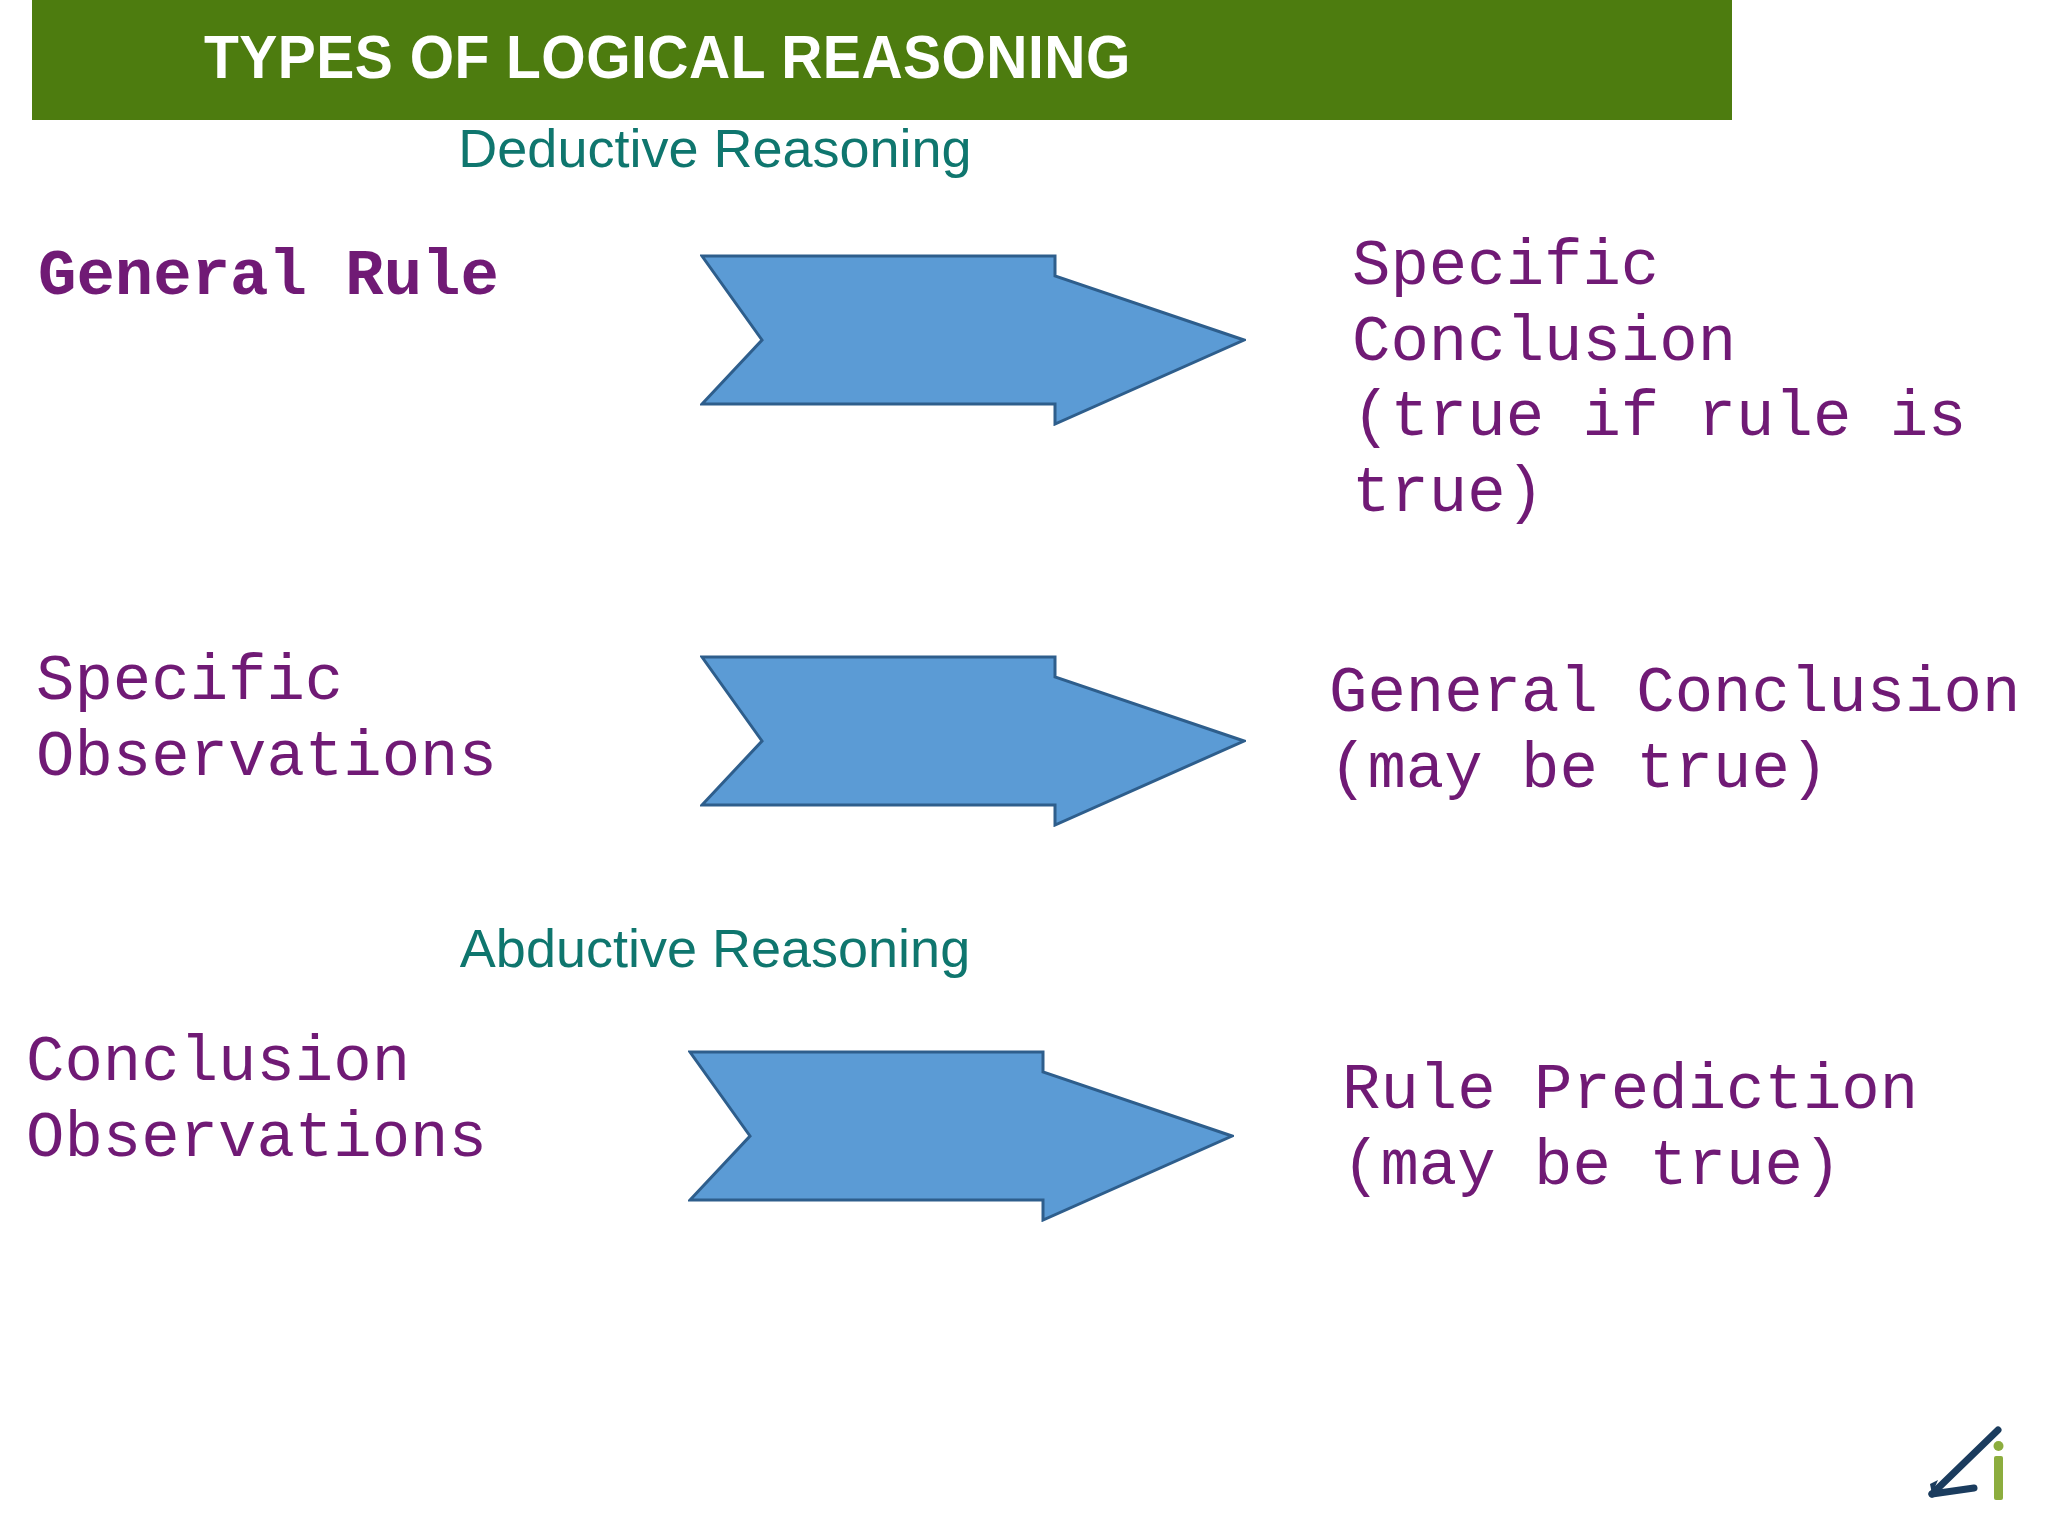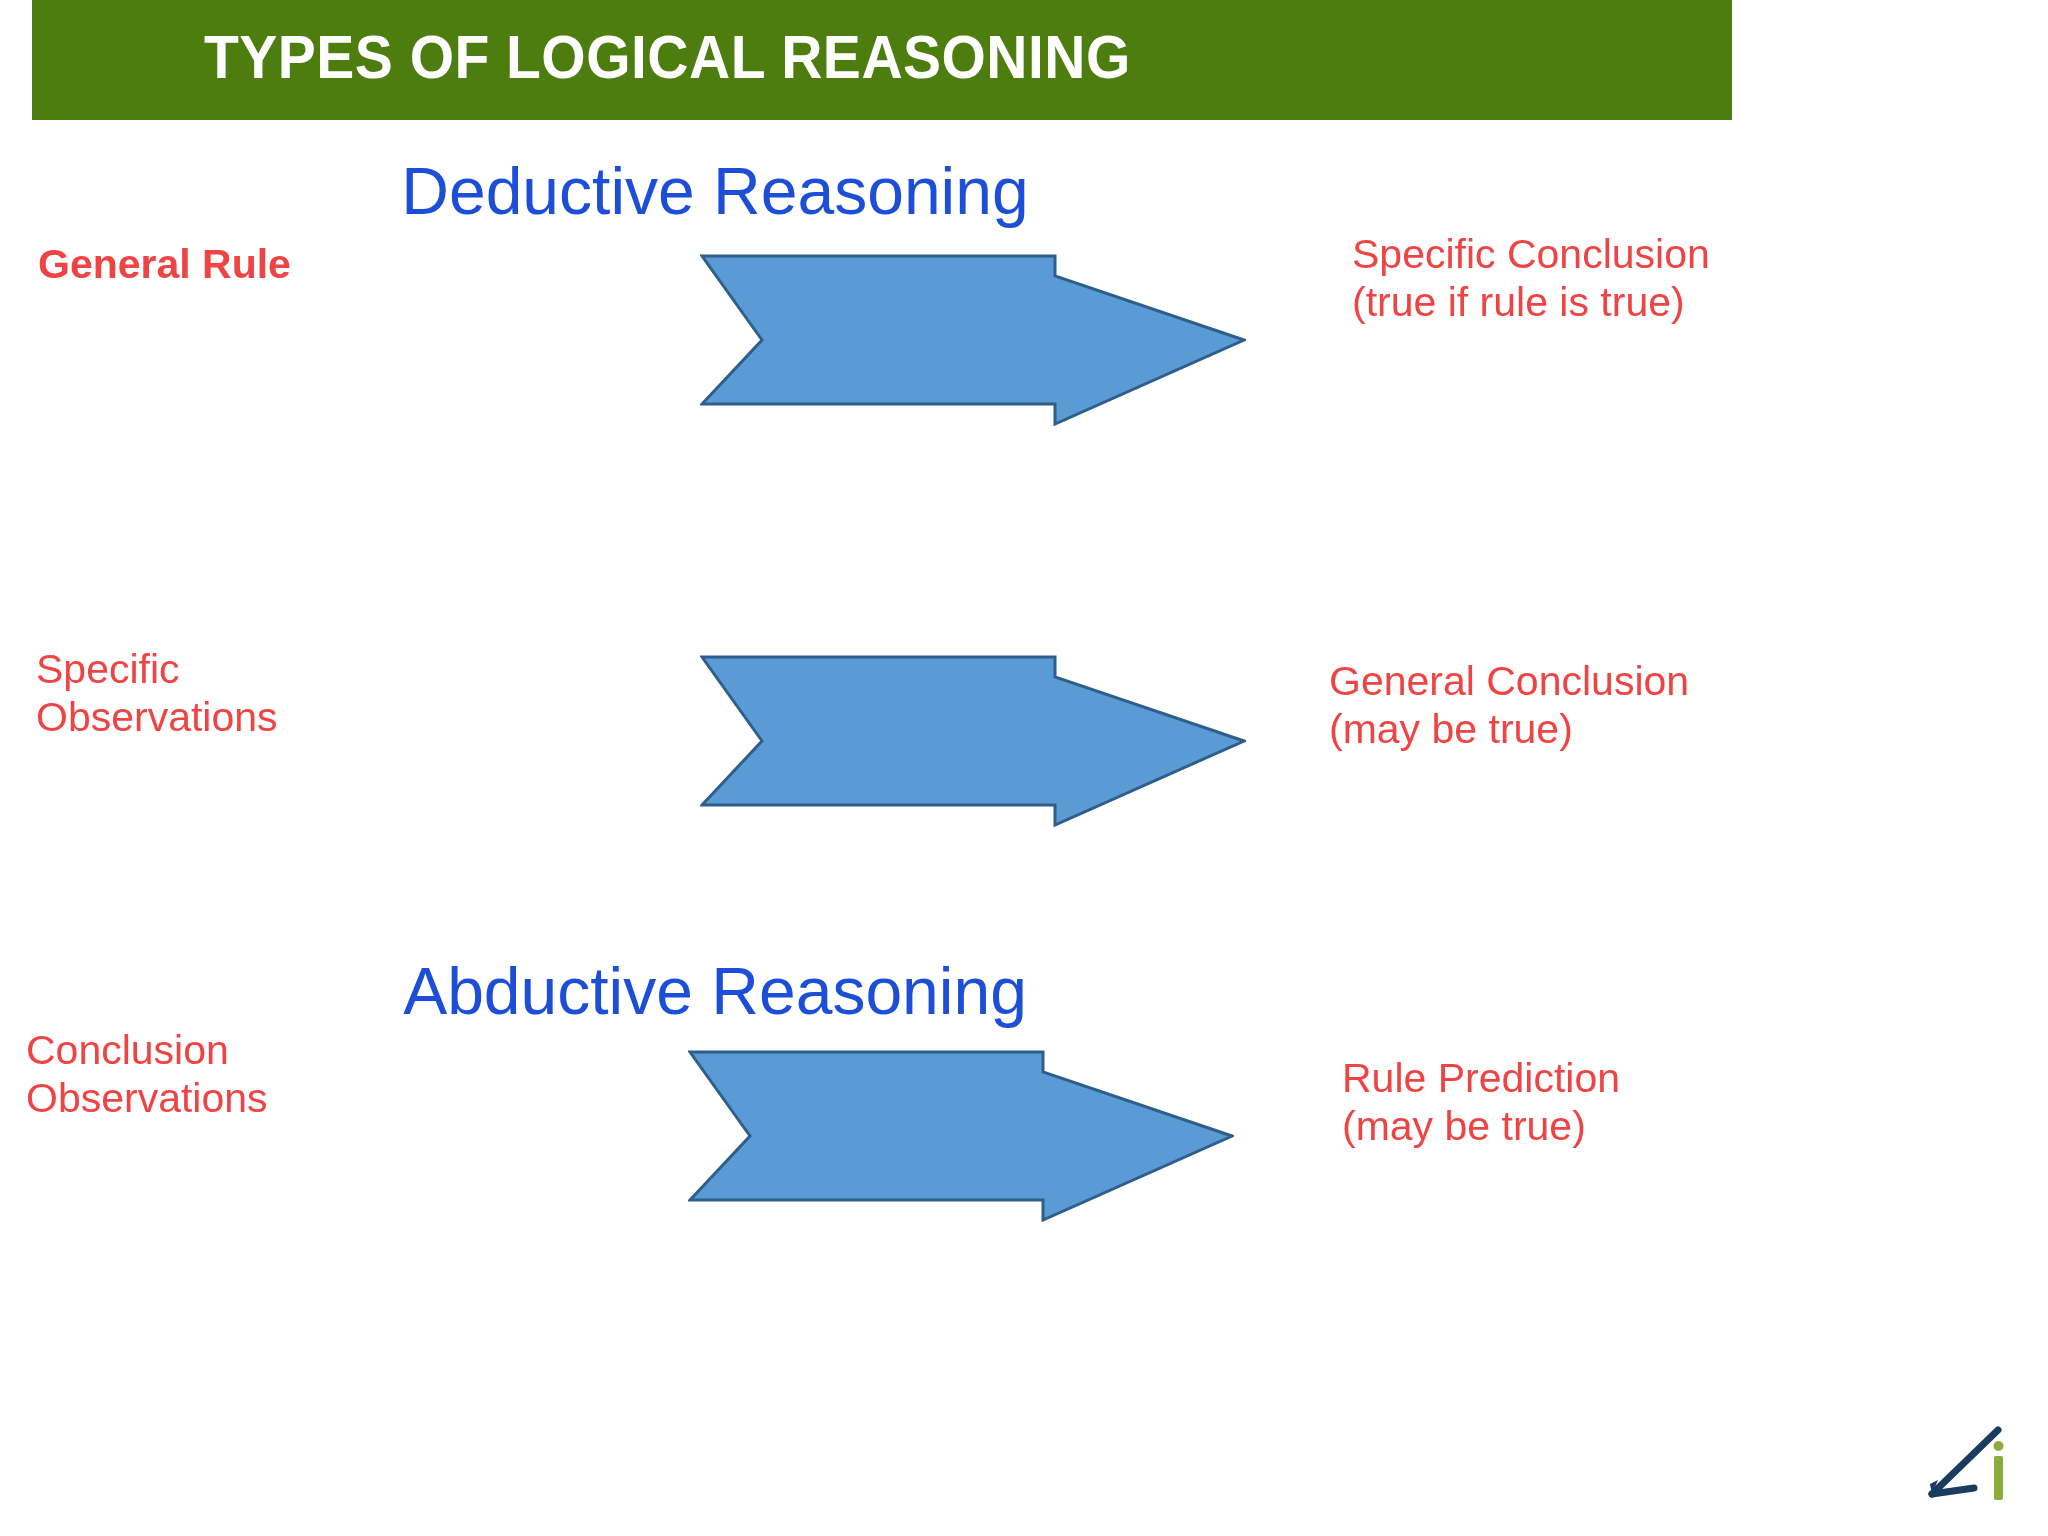--- a/index.html
+++ b/index.html
@@ -57,33 +57,32 @@
   .section.s2 { top: 415px; height: 420px; }
   .section.s3 { top: 800px; height: 420px; }
 
   .section-heading {
     position: absolute;
     top: 0;
     left: 0;
     width: 1430px;
     text-align: center;
     font-family: "Liberation Sans Narrow", "Liberation Sans", sans-serif;
-    font-size: 66px;
+    font-size: 54px;
     font-weight: 400;
-    color: #1d4ed8;
+    color: #0f766e;
     white-space: nowrap;
     line-height: 1.05;
-    margin-top: 37px;
   }
 
   .label {
     position: absolute;
-    font-family: Liberation Sans, sans-serif;
-    font-size: 41px;
-    color: #ef4444;
+    font-family: Liberation Mono, monospace;
+    font-size: 64px;
+    color: #701a75;
     line-height: 1.18;
     white-space: pre-line;
   }
   .label.bold { font-weight: bold; }
 
   .label.left-1  { left: 38px;  top: 120px; }
   .label.left-2  { left: 36px;  top: 110px; }
   .label.left-3  { left: 26px;  top: 106px; }
 
   .label.right-1 { left: 1352px; top: 110px; }

